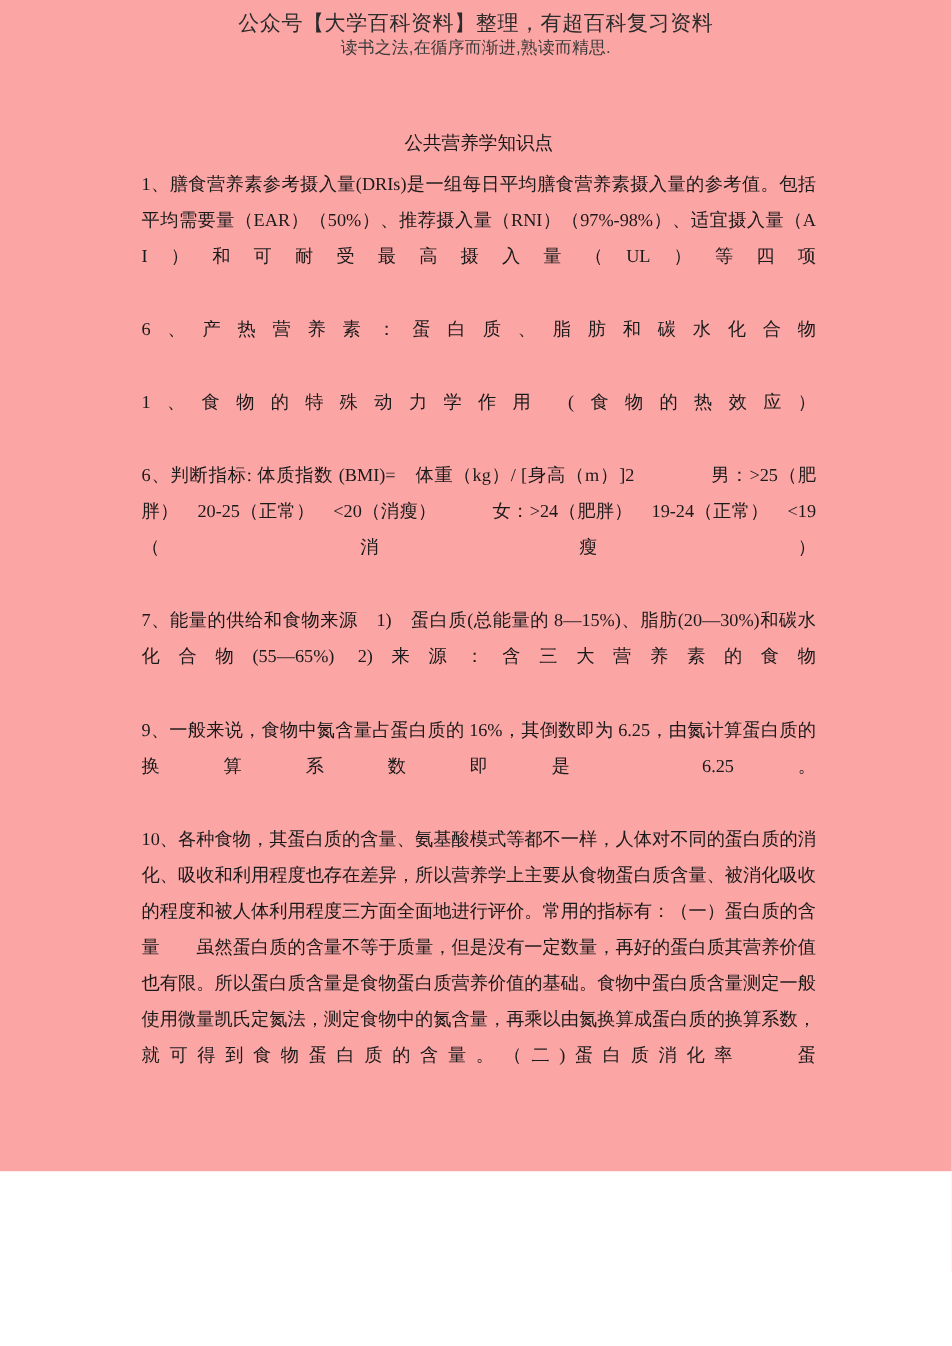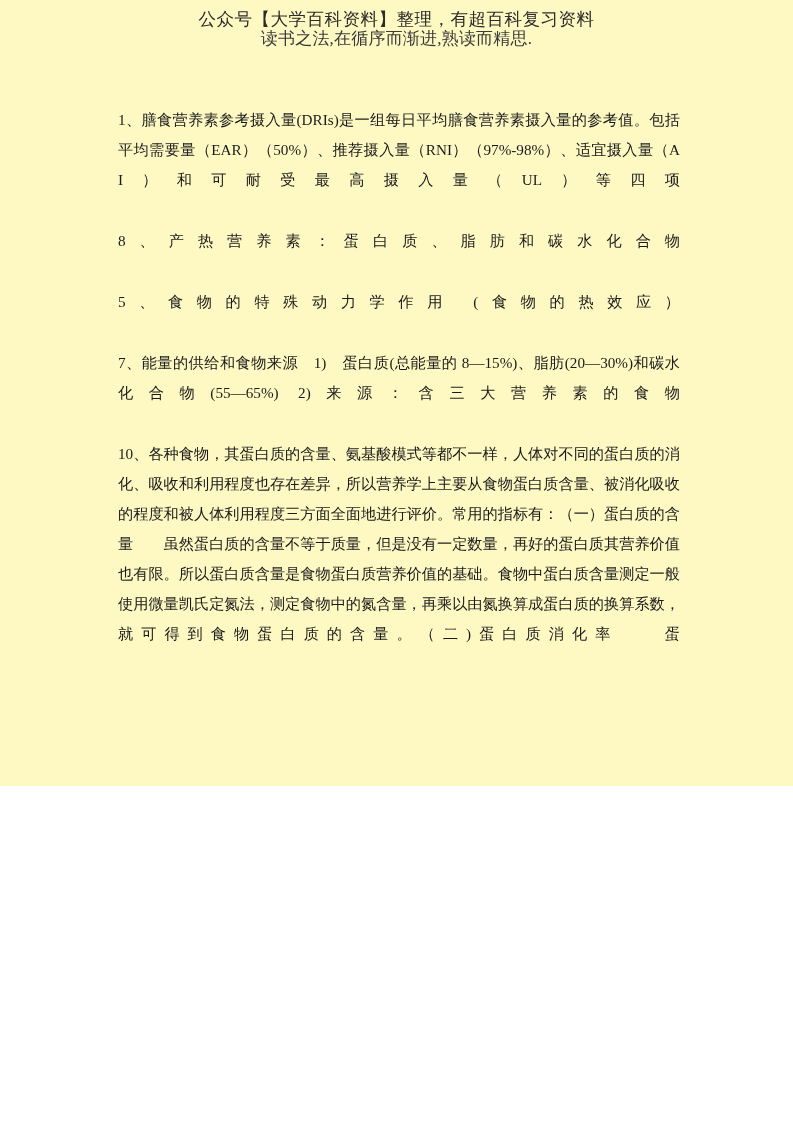--- a/index.html
+++ b/index.html
@@ -13,43 +13,43 @@
     font-family: "Liberation Serif", "DejaVu Serif", serif;
     color: #1a1a1a;
     position: relative;
     overflow: hidden;
   }
 
   .page {
     position: absolute;
     left: 0; top: 0;
     width: 793px;
-    height: 786px;
-    background: #fef9c3;
+    height: 976px;
+    background: #fca5a5;
   }
 
   
   .promo-header {
     position: absolute;
     left: 0;
     top: 8px;
     width: 793px;
     text-align: center;
   }
   .promo-title {
     font-family: "Liberation Serif", "DejaVu Serif", serif;
     font-size: 17.5px;
     line-height: 22px;
     color: #2b2b2b;
     letter-spacing: 0.5px;
     white-space: nowrap;
   }
   .promo-sub {
-    font-family: Liberation Serif, serif;
-    font-size: 17px;
+    font-family: Liberation Sans, sans-serif;
+    font-size: 14px;
     line-height: 16px;
     color: #3a3a3a;
     margin-top: 1px;
     letter-spacing: 0.2px;
     white-space: nowrap;
   }
 
   
   .doc-body {
     position: absolute;
@@ -89,29 +89,32 @@
 
 <div class="page">
 
   <div class="promo-header">
     <div class="promo-title">公众号【大学百科资料】整理，有超百科复习资料</div>
     <div class="promo-sub">读书之法,在循序而渐进,熟读而精思.</div>
   </div>
 
   <div class="doc-body">
 
+    <div class="doc-title">公共营养学知识点</div>
 
     <p class="para"> 1、膳食营养素参考摄入量(DRIs)是一组每日平均膳食营养素摄入量的参考值。包括平均需要量（EAR）（50%）、推荐摄入量（RNI）（97%-98%）、适宜摄入量（AI）和可耐受最高摄入量（UL）等四项</p>
 
-    <p class="para">8、产热营养素：蛋白质、脂肪和碳水化合物</p>
+    <p class="para">6、产热营养素：蛋白质、脂肪和碳水化合物</p>
 
 
-    <p class="para"> 5、食物的特殊动力学作用 (食物的热效应）</p>
+    <p class="para"> 1、食物的特殊动力学作用 (食物的热效应）</p>
 
+    <p class="para">6、判断指标: 体质指数 (BMI)=　体重（kg）/ [身高（m）]2　　　　男：&gt;25（肥胖）　20-25（正常）　&lt;20（消瘦）　　　女：&gt;24（肥胖）　19-24（正常）　&lt;19（消瘦）</p>
 
     <p class="para">7、能量的供给和食物来源　1)　蛋白质(总能量的 8—15%)、脂肪(20—30%)和碳水化合物(55—65%) 2)来源：含三大营养素的食物</p>
 
 
+    <p class="para">9、一般来说，食物中氮含量占蛋白质的 16%，其倒数即为 6.25，由氮计算蛋白质的换算系数即是 6.25。</p>
 
     <p class="para">10、各种食物，其蛋白质的含量、氨基酸模式等都不一样，人体对不同的蛋白质的消化、吸收和利用程度也存在差异，所以营养学上主要从食物蛋白质含量、被消化吸收的程度和被人体利用程度三方面全面地进行评价。常用的指标有：（一）蛋白质的含量　　虽然蛋白质的含量不等于质量，但是没有一定数量，再好的蛋白质其营养价值也有限。所以蛋白质含量是食物蛋白质营养价值的基础。食物中蛋白质含量测定一般使用微量凯氏定氮法，测定食物中的氮含量，再乘以由氮换算成蛋白质的换算系数，就可得到食物蛋白质的含量。（二)蛋白质消化率　　蛋</p>
 
   </div>
 </div>
 
 </body></html>

